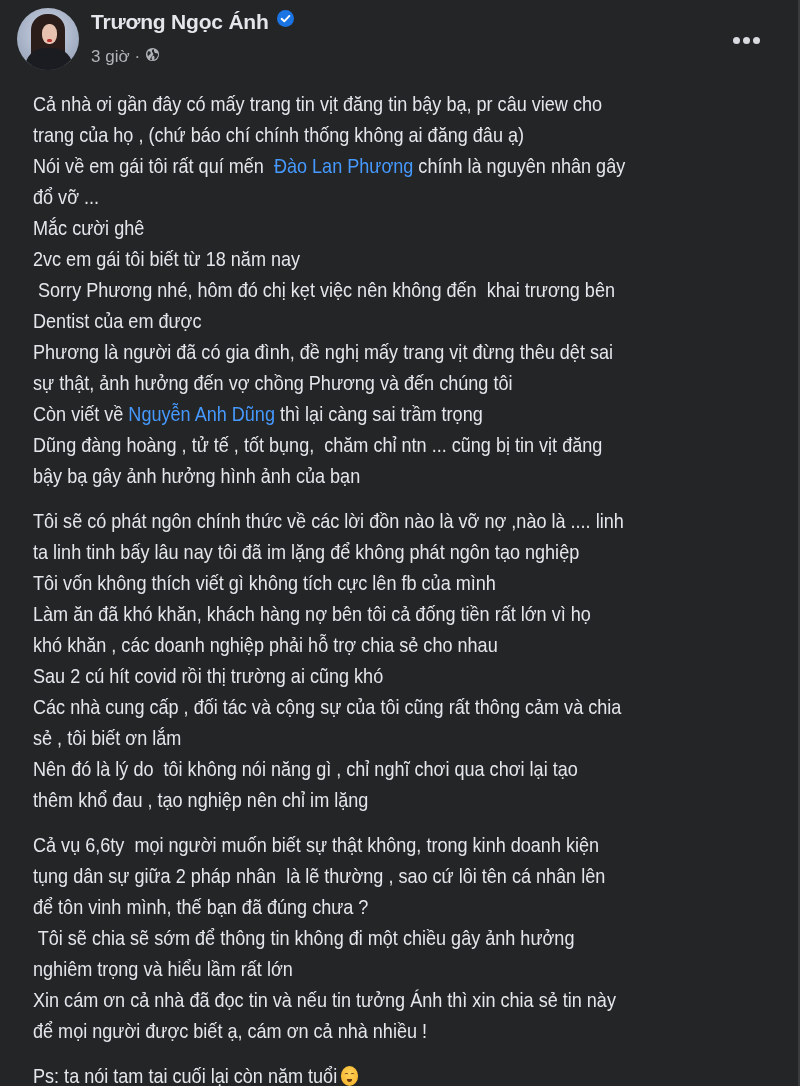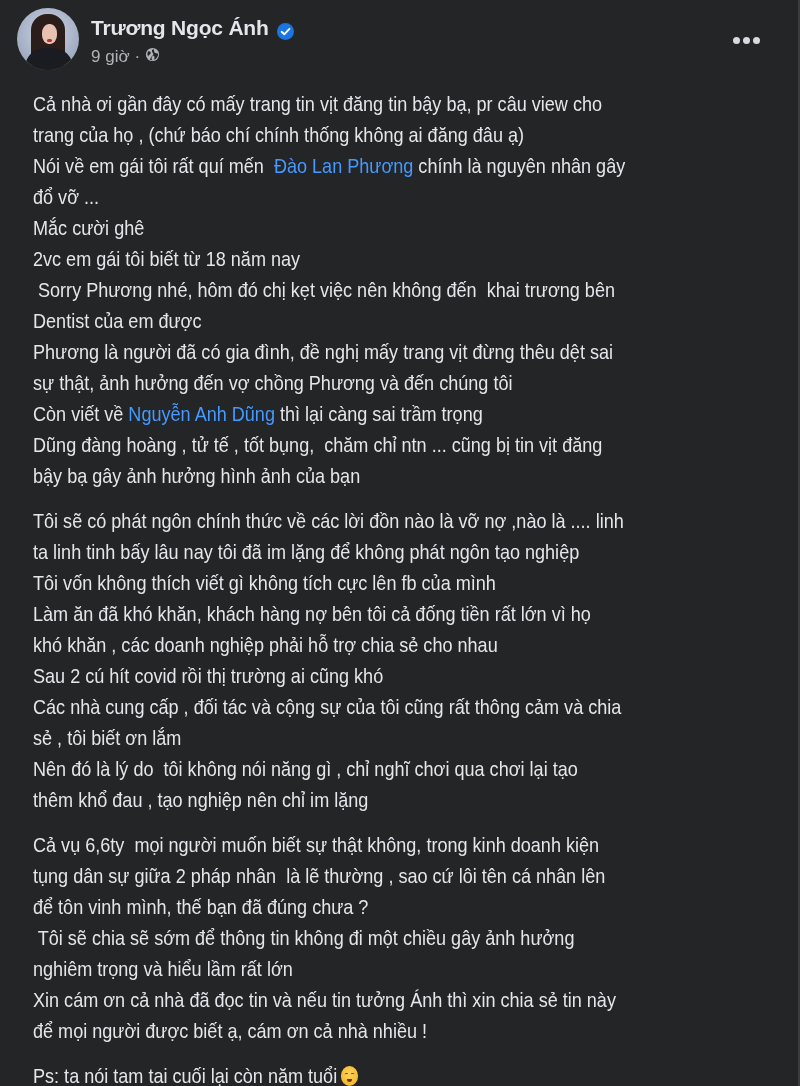--- a/index.html
+++ b/index.html
@@ -63,21 +63,21 @@
     position: absolute;
     left: 8px; top: 40px;
     width: 48px; height: 30px;
     border-radius: 20px 20px 0 0;
     background: #1b1c22;
   }
   .name-row {
     position: absolute;
     left: 91px; top: 10px;
     display: flex;
-    align-items: flex-end;
+    align-items: flex-start;
     height: 30px;
   }
   .author-name {
     font-size: 21px;
     font-weight: bold;
     color: #e4e6eb;
     letter-spacing: -0.2px;
   }
   .verified {
     margin-left: 8px;
@@ -169,21 +169,21 @@
     </div>
     <div class="name-row">
       <span class="author-name">Trương Ngọc Ánh</span>
       <span class="verified">
         <svg width="17" height="17" viewBox="0 0 17 17">
           <path d="M4.6 8.8 L7.3 11.3 L12.4 5.9" fill="none" stroke="#ffffff" stroke-width="1.9" stroke-linecap="round" stroke-linejoin="round"></path>
         </svg>
       </span>
     </div>
     <div class="meta-row">
-      <span>9 giờ</span>
+      <span>3 giờ</span>
       <span class="dot">·</span>
       <span>
         <svg class="globe" viewBox="0 0 16 16">
           <circle cx="8" cy="8" r="7" fill="#b0b3b8"></circle>
           <path d="M3.5 4.5 C5.5 4 6.5 5.5 6 7 C5.5 8.5 4 8 3.5 10 C2.2 8.5 2.3 6 3.5 4.5 Z" fill="#242526"></path>
           <path d="M9 2.2 C10 3.5 9.2 5 10.5 6 C12 7 13.5 6.2 14 7.5 C14 10 12.5 12.5 10 13.7 C9.6 12 10.8 10.5 9.5 9.5 C8.2 8.6 7.5 10 7 11.5 C6.8 13 8 13.8 8 14 C7 14 6 13.8 5.2 13.3 C6 11.5 7.2 9.5 8.5 8.8 C9.5 8 8.2 6 7.5 5 C7 4 7.8 2.6 9 2.2 Z" fill="#242526"></path>
         </svg>
       </span>
     </div>
     <div class="more-button">

